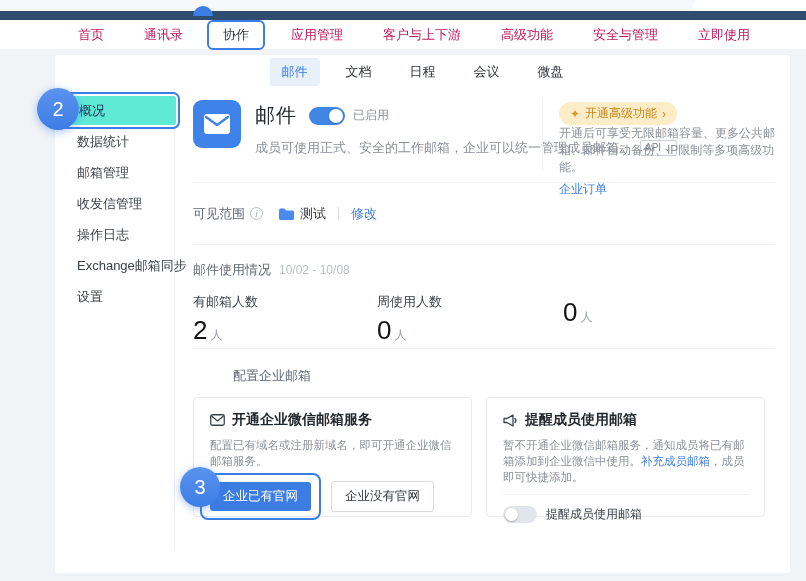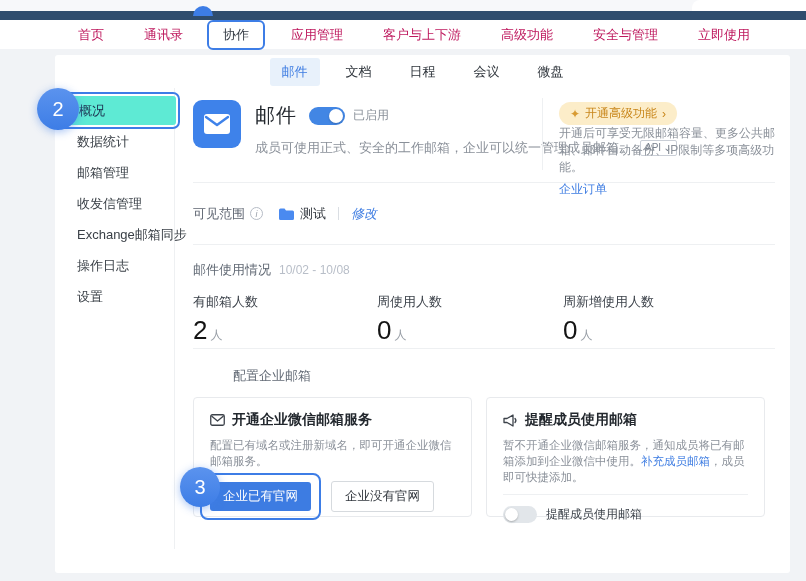--- a/index.html
+++ b/index.html
@@ -54,21 +54,21 @@
   .premium-desc { font-size:12px; color:#8a9099; line-height:17px; }
   .premium-link { display:inline-block; margin-top:5px; font-size:12px; color:#3d7ce2; text-decoration:none; cursor:pointer; }
 
   
   .sec-visibility { height:62px; border-bottom:1px solid #eef0f2; display:flex; align-items:center; }
   .vis-label { font-size:13px; color:#5f6672; display:flex; align-items:center; }
   .info-icon { width:13px; height:13px; border:1px solid #b6bcc6; border-radius:50%; color:#9aa1ab; font-size:9px; display:inline-flex; align-items:center; justify-content:center; margin-left:5px; font-style:italic; }
   .vis-scope { display:flex; align-items:center; margin-left:16px; font-size:13px; color:#31363d; }
   .vis-scope svg { margin-right:6px; }
   .vis-sep { width:1px; height:13px; background:#dadee3; margin:0 12px; }
-  .vis-edit { font-size:13px; color:#3d7ce2; text-decoration:none; cursor:pointer;font-style:italic; }
+  .vis-edit { font-size:13px; color:#3d7ce2; text-decoration:none; cursor:pointer; }
 
   
   .sec-usage { height:104px; border-bottom:1px solid #eef0f2; }
   .usage-title-row { padding-top:16px; display:flex; align-items:baseline; }
   .usage-title { font-size:13px; color:#626a75; }
   .usage-range { font-size:12px; color:#b8bec8; margin-left:8px; }
   .stats-row { display:flex; margin-top:14px; }
   .stat { width:184px; }
   .stat + .stat { width:186px; }
   .stat-label { font-size:13px; color:#3c424a; }
@@ -130,22 +130,22 @@
       <span class="subtab">微盘</span>
     </div>
 
 
     <div class="body-row">
       <div class="sidebar">
         <div class="side-item active">概况</div>
         <div class="side-item">数据统计</div>
         <div class="side-item">邮箱管理</div>
         <div class="side-item">收发信管理</div>
+        <div class="side-item">操作日志</div>
         <div class="side-item">Exchange邮箱同步</div>
-        <div class="side-item">操作日志</div>
         <div class="side-item">设置</div>
       </div>
 
       <div class="main">
 
         <div class="sec-header">
           <div class="app-block">
             <div class="app-icon">
               <svg width="26" height="20" viewBox="0 0 26 20">
                 <rect x="0" y="0" width="26" height="20" rx="3" fill="#ffffff"></rect>
@@ -210,21 +210,20 @@
               </div>
             </div>
             <div class="stat">
               <div class="stat-label">周使用人数</div>
               <div class="stat-value-row">
                 <span class="stat-value">0</span>
                 <span class="stat-unit">人</span>
               </div>
             </div>
             <div class="stat">
-              <div class="stat-label">周新增使用人数</div>
               <div class="stat-value-row">
                 <span class="stat-value">0</span>
                 <span class="stat-unit">人</span>
               </div>
             </div>
           </div>
         </div>
 
         <div class="sec-config">
           <div class="config-title">配置企业邮箱</div>

